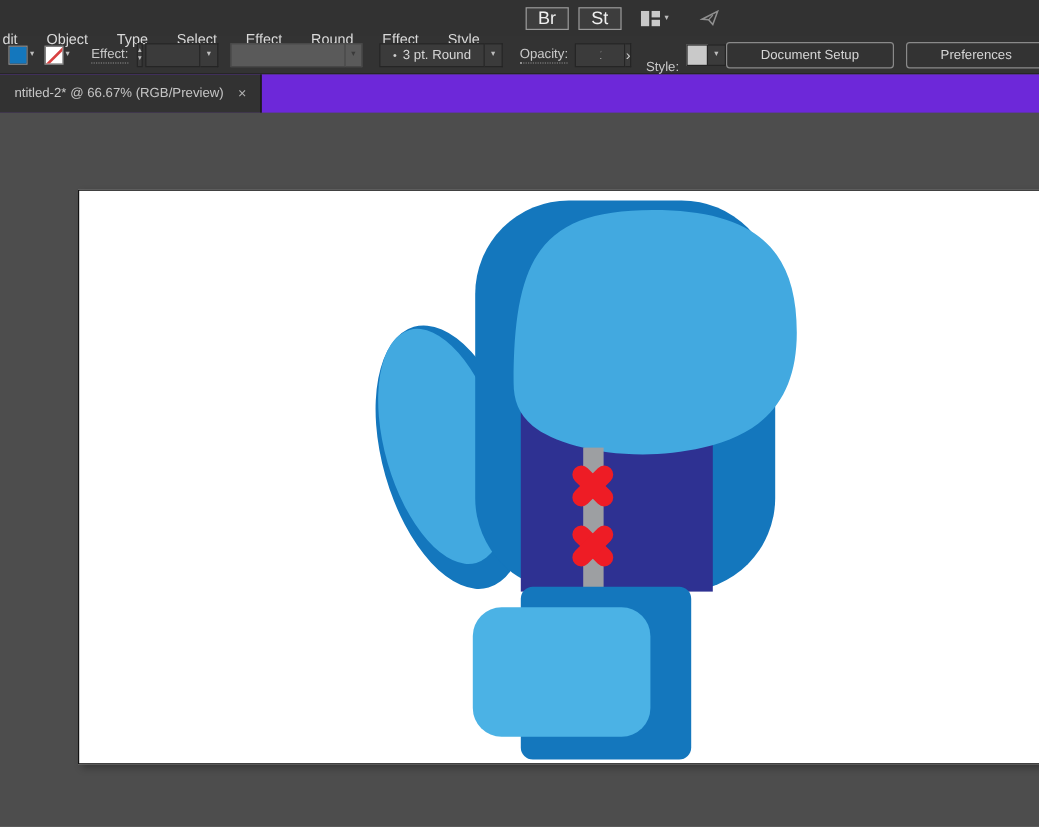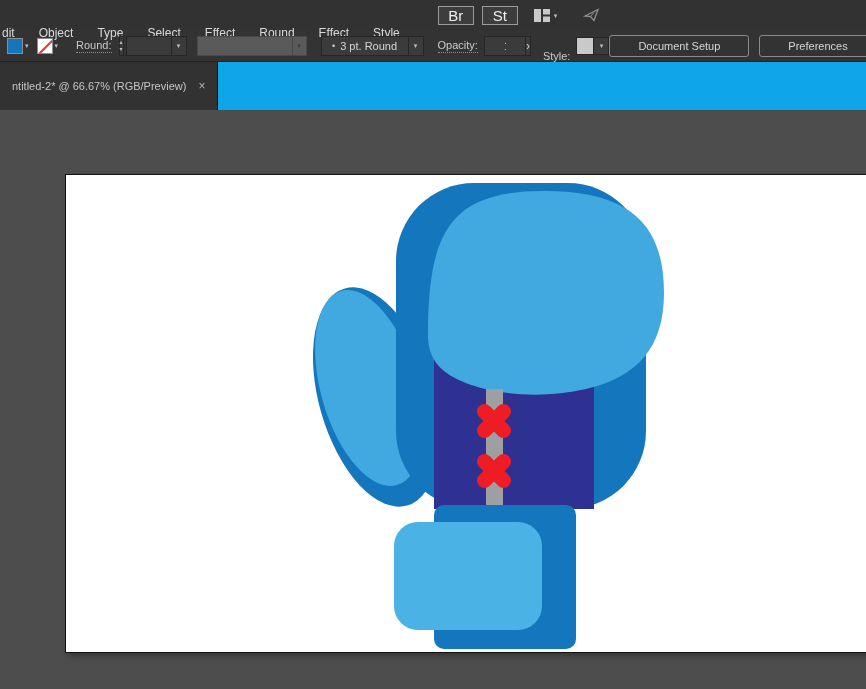--- a/index.html
+++ b/index.html
@@ -69,21 +69,21 @@
   }
   .style-swatch { width:18px; height:18px; background:#c9c9c9; border:1px solid #252525; }
   .ui-btn {
     height:22px; padding:0 28px; border:1px solid #8a8a8a; border-radius:3px;
     background:transparent; color:#d6d6d6; font-size:11px; font-family:inherit;
     display:flex; align-items:center; white-space:nowrap; cursor:default;
   }
   .spacer { flex:1 1 auto; }
 
   
-  .tab-bar { height:48px; background:#0ea5e9; display:flex; }
+  .tab-bar { height:32px; background:#6d28d9; display:flex; }
   .doc-tab {
     display:flex; align-items:center; gap:12px; padding:0 12px;
     background:#323232; font-size:11px; color:#c6c6c6; border-right:1px solid #101010;
     white-space:nowrap;
   }
   .tab-close { color:#b0b0b0; font-size:12px; cursor:default; }
 
   
   .canvas { position:relative; width:866px; height:595px; background:#4d4d4d; overflow:hidden; }
   .artboard {
@@ -136,21 +136,21 @@
   </span>
 
   <span class="cb-group" style="margin-left:8px;">
     <svg class="swatch-svg" width="16" height="16">
       <rect width="16" height="16" fill="#ffffff"></rect>
       <line x1="0" y1="16" x2="16" y2="0" stroke-width="2.2" stroke="#d84040"></line>
     </svg>
     <span class="caret sw-caret">▾</span>
   </span>
 
-  <span class="dotted-label" style="margin-left:18px;">Round:</span>
+  <span class="dotted-label" style="margin-left:18px;">Effect:</span>
 
   <span class="stepper" style="margin-left:7px;">
     <span class="caret">▴</span>
     <span class="caret">▾</span>
   </span>
 
   <span class="cb-group" style="margin-left:2px;">
     <span class="combo" style="width:46px;"></span>
     <span class="combo-caret">
         <span class="caret">▾</span>

